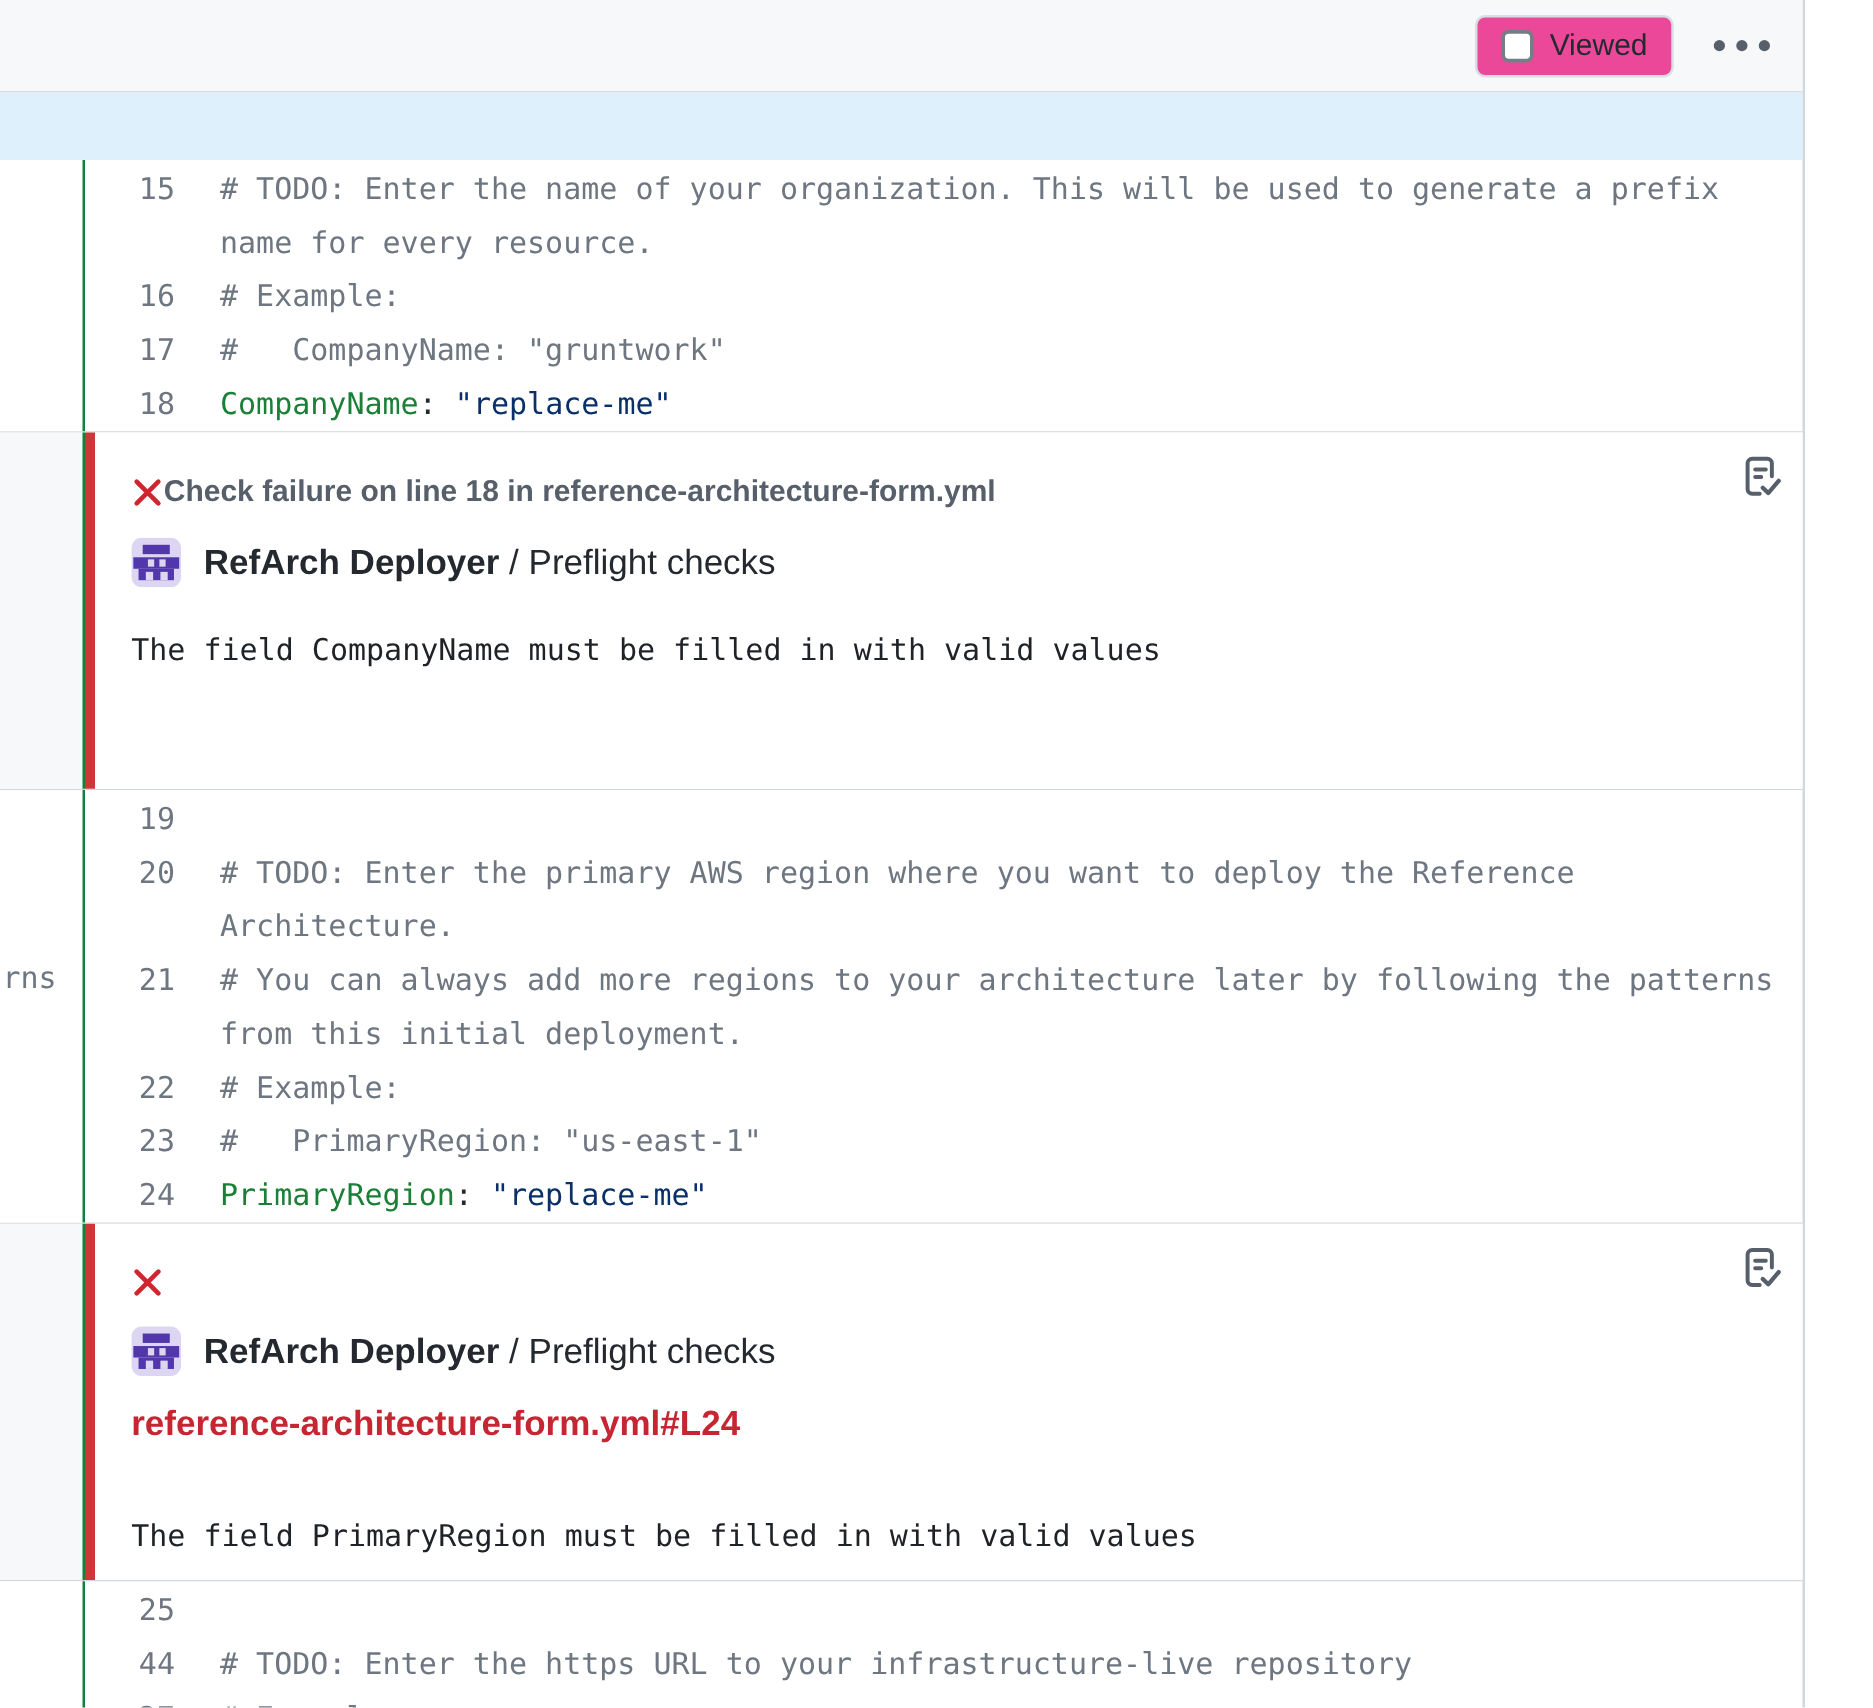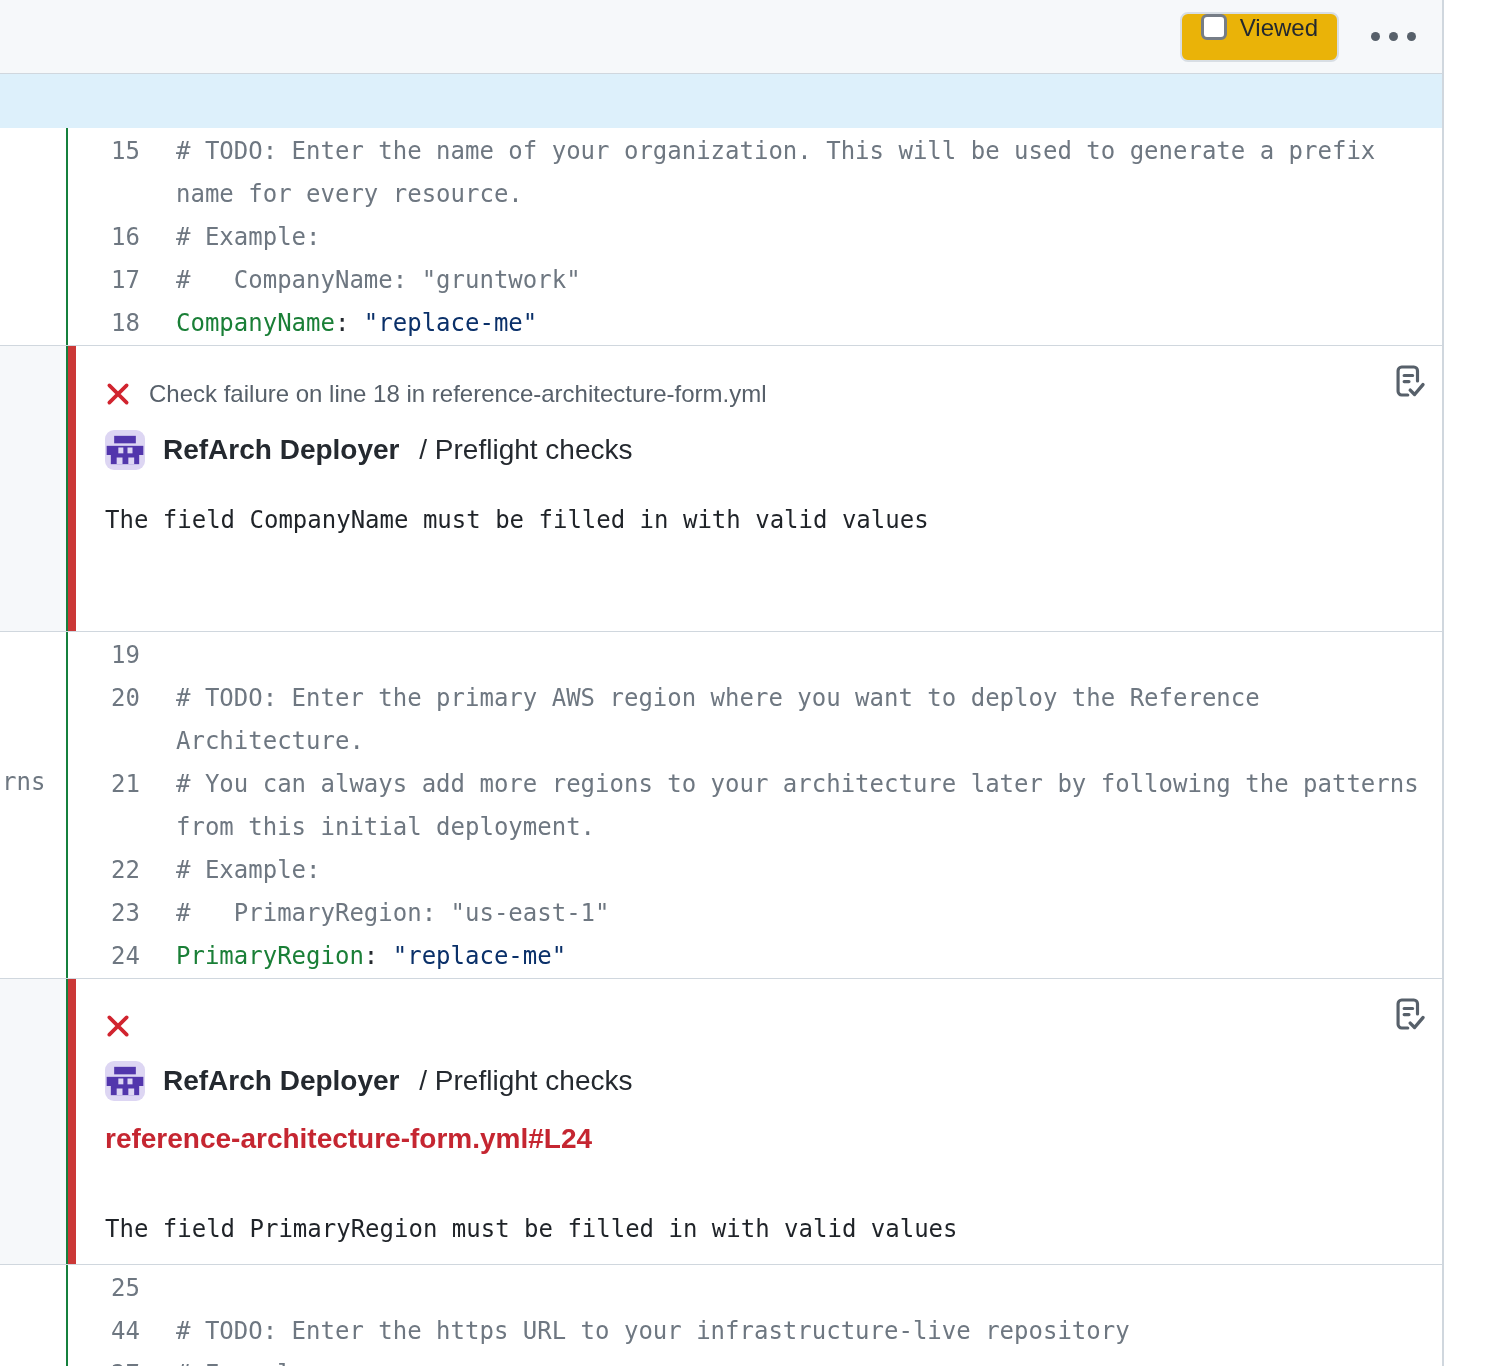--- a/index.html
+++ b/index.html
@@ -4,22 +4,22 @@
 <style>
   * { box-sizing: border-box; margin: 0; padding: 0; }
   html,body { width:1498px; height:1366px; overflow:hidden; background:#ffffff;
               font-family:"Liberation Sans", sans-serif; }
 
   .panel { width:1444px; height:1366px; border-right:2px solid #d0d7de; background:#ffffff; }
 
   
   .topbar { height:74px; background:#f6f8fa; border-bottom:1px solid #d0d7de;
             display:flex; align-items:center; justify-content:flex-end; padding-right:20px; }
-  .viewed-btn { height:50px; display:flex; align-items:flex-start; gap:13px; padding:0 19px;
-                background:#eab308; border:2px solid #d8dee4; border-radius:8px; cursor:pointer; }
+  .viewed-btn { height:50px; display:flex; align-items:center; gap:13px; padding:0 19px;
+                background:#ec4899; border:2px solid #d8dee4; border-radius:8px; cursor:pointer; }
   .viewed-checkbox { width:26px; height:26px; background:#ffffff; border:3px solid #767d86; border-radius:6px; }
   .viewed-label { font-size:24px; color:#24292f; }
   .kebab { display:flex; align-items:center; gap:9px; margin-left:26px; padding:10px 6px; cursor:pointer; }
   .kebab .dot { width:9px; height:9px; border-radius:50%; background:#57606a; }
 
   
   .hunk-row { height:54px; background:#ddf0fb; }
 
   
   .split { display:flex; width:100%; }
@@ -42,28 +42,28 @@
   
   .left-fragment { position:absolute; left:2px; top:129px;
                    font-family:"DejaVu Sans Mono", monospace; font-size:24px; line-height:43px;
                    color:#6e7781; white-space:nowrap; }
 
   
   .ann-row { border-top:1px solid #d0d7de; border-bottom:1px solid #d0d7de; }
   .ann-row .left-pane { background:#f6f8fa; }
   .ann-box { flex:1; min-width:0; background:#ffffff; border-left:8px solid #cb3837;
              position:relative; padding:34px 60px 0 29px; height:285px; }
-  .ann-header { display:flex; align-items:center; gap:18px; margin-bottom:22px; }
+  .ann-header { display:flex; align-items:center; margin-bottom:22px;font-weight:bold; }
   .x-icon { width:26px; height:26px; flex:0 0 26px; }
   .ann-header-text { font-size:24px; color:#57606a; }
   .ann-app-row { display:flex; align-items:center; gap:18px; margin-bottom:22px; }
   .app-avatar { width:40px; height:40px; border-radius:9px; overflow:hidden; flex:0 0 40px; }
   .app-name-line { font-size:28px; color:#24292f; }
   .app-name { font-weight:bold; }
-  .app-context { font-weight:normal;margin-left:12px; }
+  .app-context { font-weight:normal; }
   .ann-link { font-size:28px; font-weight:bold; color:#c52631; text-decoration:none;
               display:inline-block; margin-bottom:24px; cursor:pointer; }
   .ann-message { font-family:"DejaVu Sans Mono", monospace; font-size:24px; color:#1f2328;margin-top:36px; }
   .ann-action-icon { position:absolute; top:16px; right:16px; width:34px; height:38px; }
 </style>
 </head>
 <body>
 
 <div class="panel">
 

